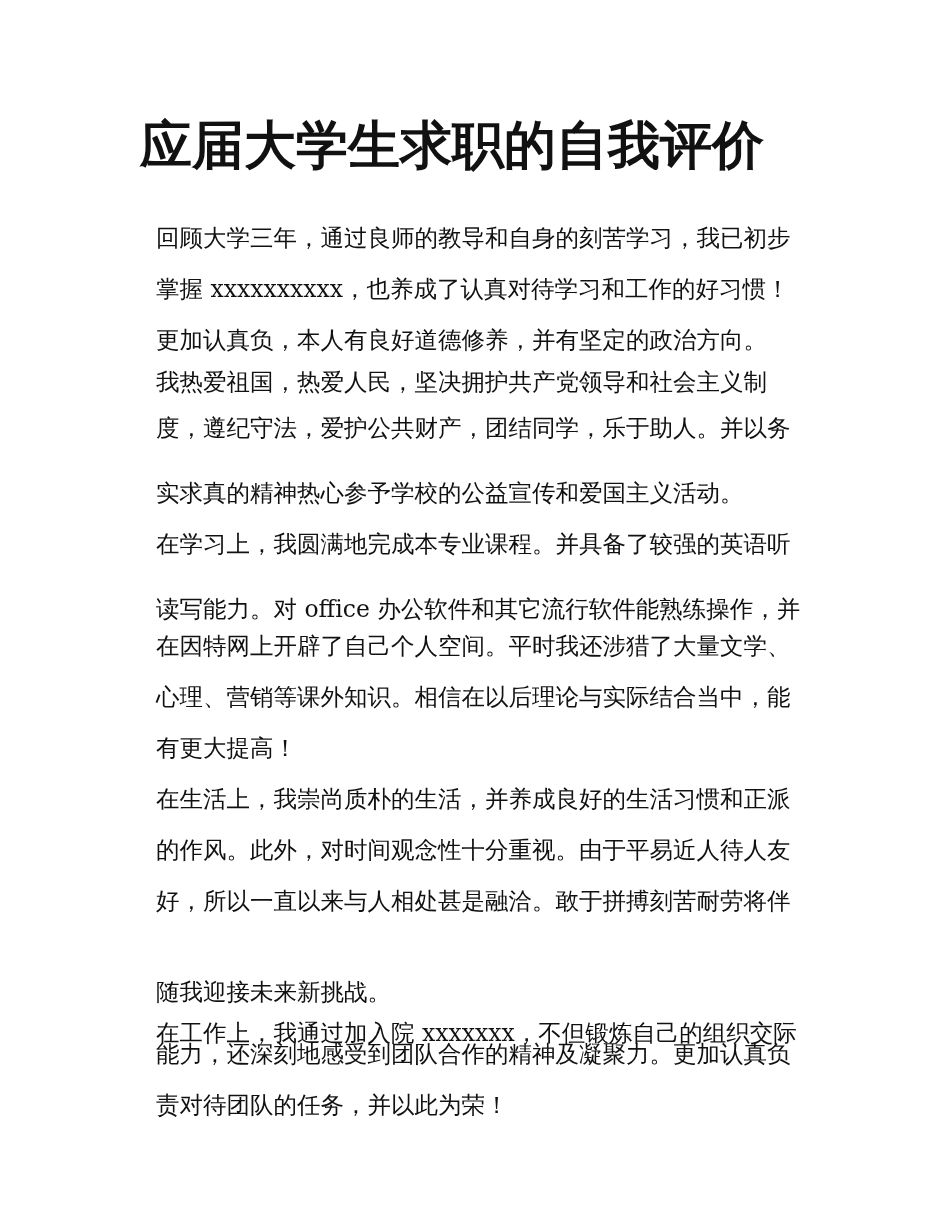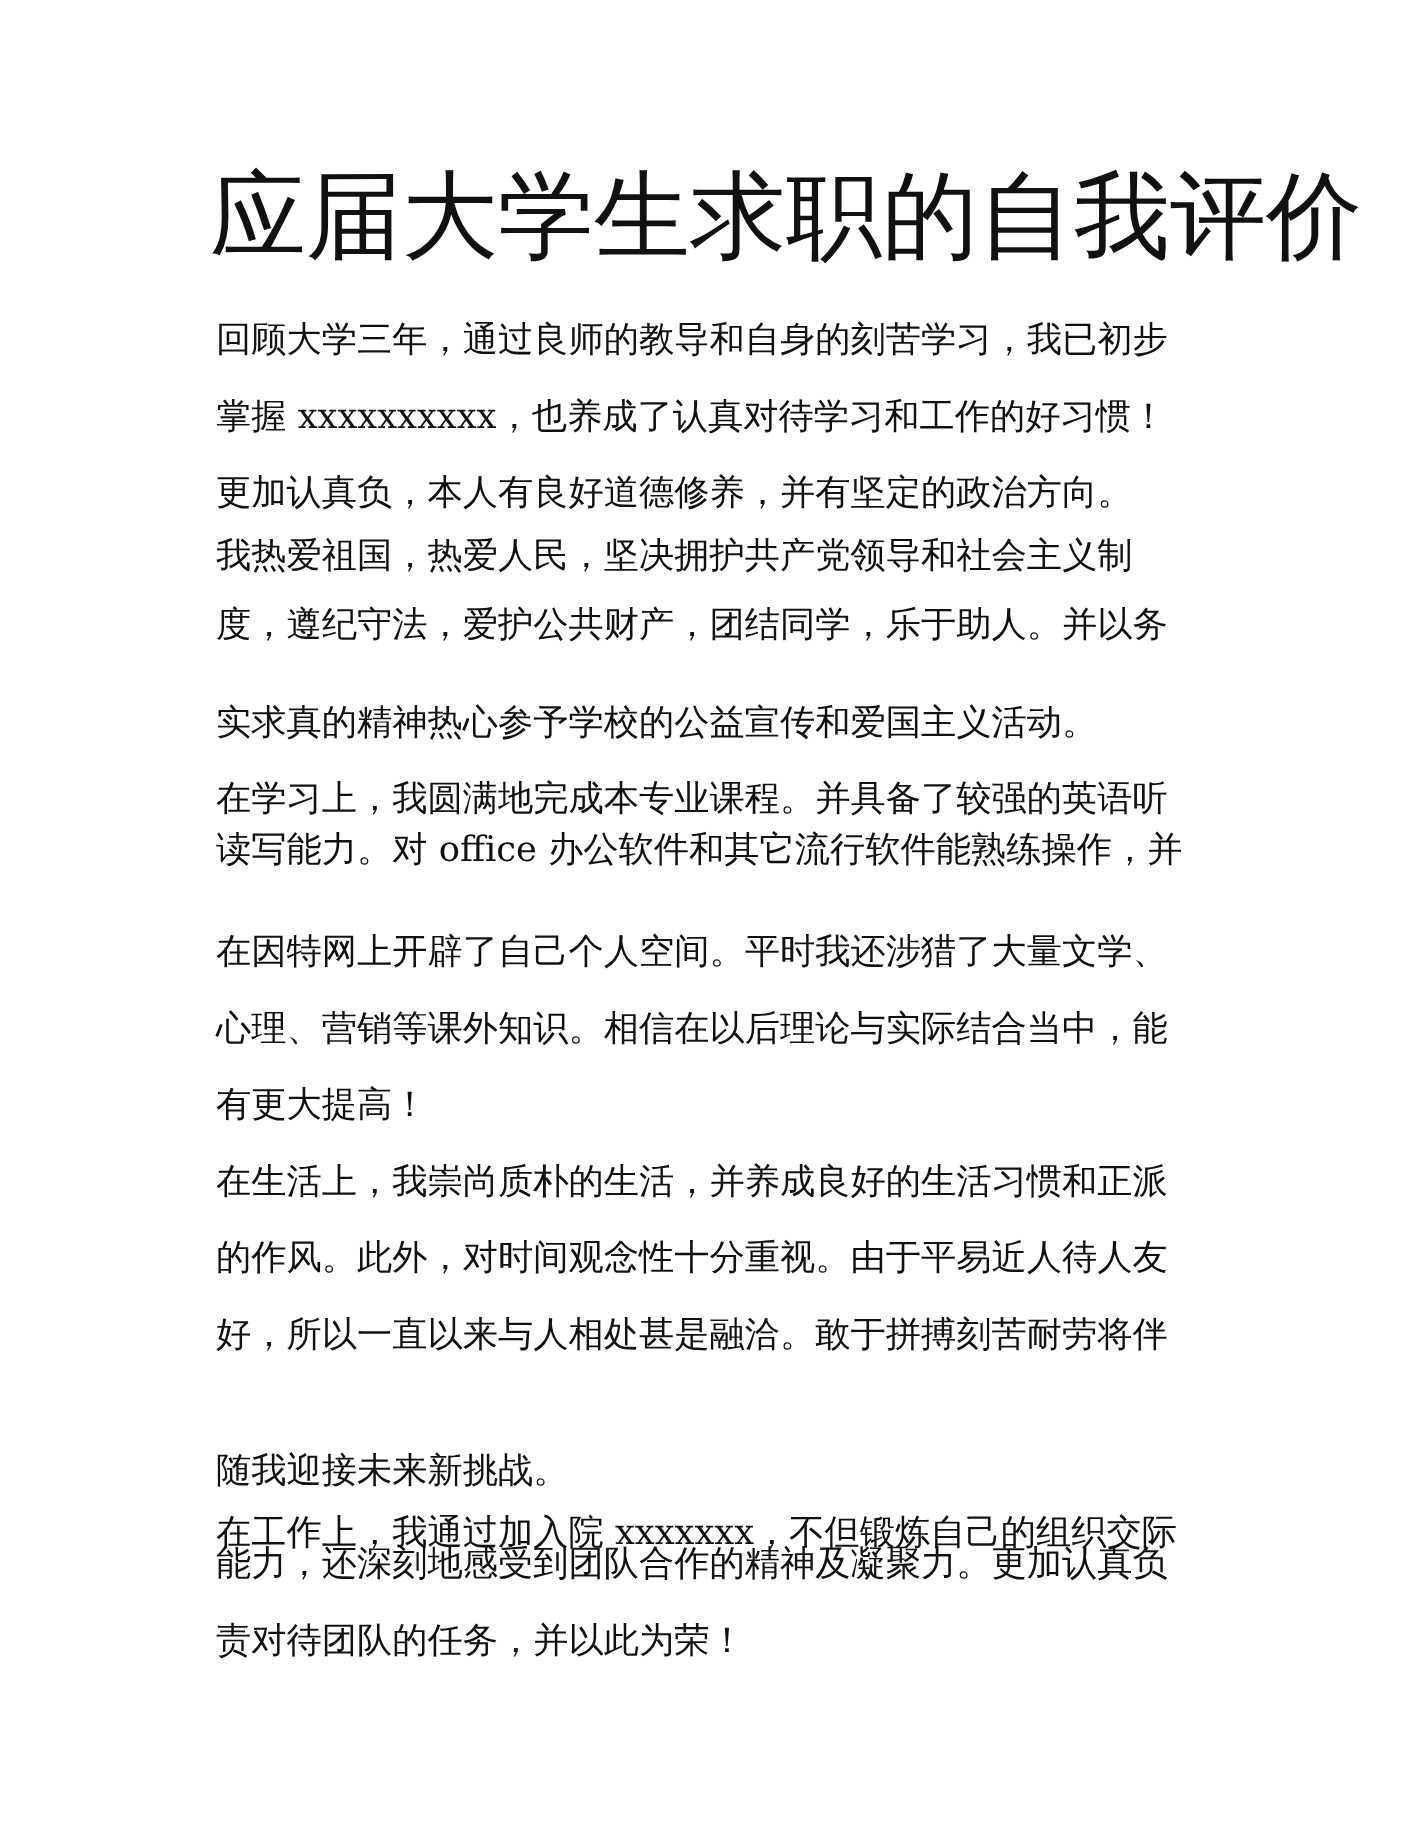--- a/index.html
+++ b/index.html
@@ -20,34 +20,34 @@
       left: 0;
       top: 0;
       width: 950px;
       height: 1229px;
       background: #ffffff;
     }
     .title {
       position: absolute;
       left: 140px;
       top: 112px;
-      font-size: 64px;
+      font-size: 52px;
       line-height: 66px;
       white-space: nowrap;
-      font-weight: normal;
+      font-weight: bold;
       margin: 0;
       letter-spacing: 0px;
     }
     .line {
       position: absolute;
       left: 140px;
       font-size: 23.5px;
       line-height: 30px;
       white-space: nowrap;
-      margin: 4px;
+      margin: 16px;
     }
   </style>
 </head>
 <body>
 
 <div class="page">
 
   <h1 class="title">应届大学生求职的自我评价</h1>
 
   <div>
@@ -57,21 +57,21 @@
 
   <div>
     <p class="line" style="top:309px">更加认真负，本人有良好道德修养，并有坚定的政治方向。</p>
     <p class="line" style="top:351px">我热爱祖国，热爱人民，坚决拥护共产党领导和社会主义制</p>
     <p class="line" style="top:397px">度，遵纪守法，爱护公共财产，团结同学，乐于助人。并以务</p>
     <p class="line" style="top:462px">实求真的精神热心参予学校的公益宣传和爱国主义活动。</p>
   </div>
 
   <div>
     <p class="line" style="top:513px">在学习上，我圆满地完成本专业课程。并具备了较强的英语听</p>
-    <p class="line" style="top:547px">读写能力。对 office 办公软件和其它流行软件能熟练操作，并</p>
+    <p class="line" style="top:578px">读写能力。对 office 办公软件和其它流行软件能熟练操作，并</p>
     <p class="line" style="top:615px">在因特网上开辟了自己个人空间。平时我还涉猎了大量文学、</p>
     <p class="line" style="top:666px">心理、营销等课外知识。相信在以后理论与实际结合当中，能</p>
     <p class="line" style="top:717px">有更大提高！</p>
   </div>
 
   <div>
     <p class="line" style="top:768px">在生活上，我崇尚质朴的生活，并养成良好的生活习惯和正派</p>
     <p class="line" style="top:819px">的作风。此外，对时间观念性十分重视。由于平易近人待人友</p>
     <p class="line" style="top:870px">好，所以一直以来与人相处甚是融洽。敢于拼搏刻苦耐劳将伴</p>
     <p class="line" style="top:961px">随我迎接未来新挑战。</p>

